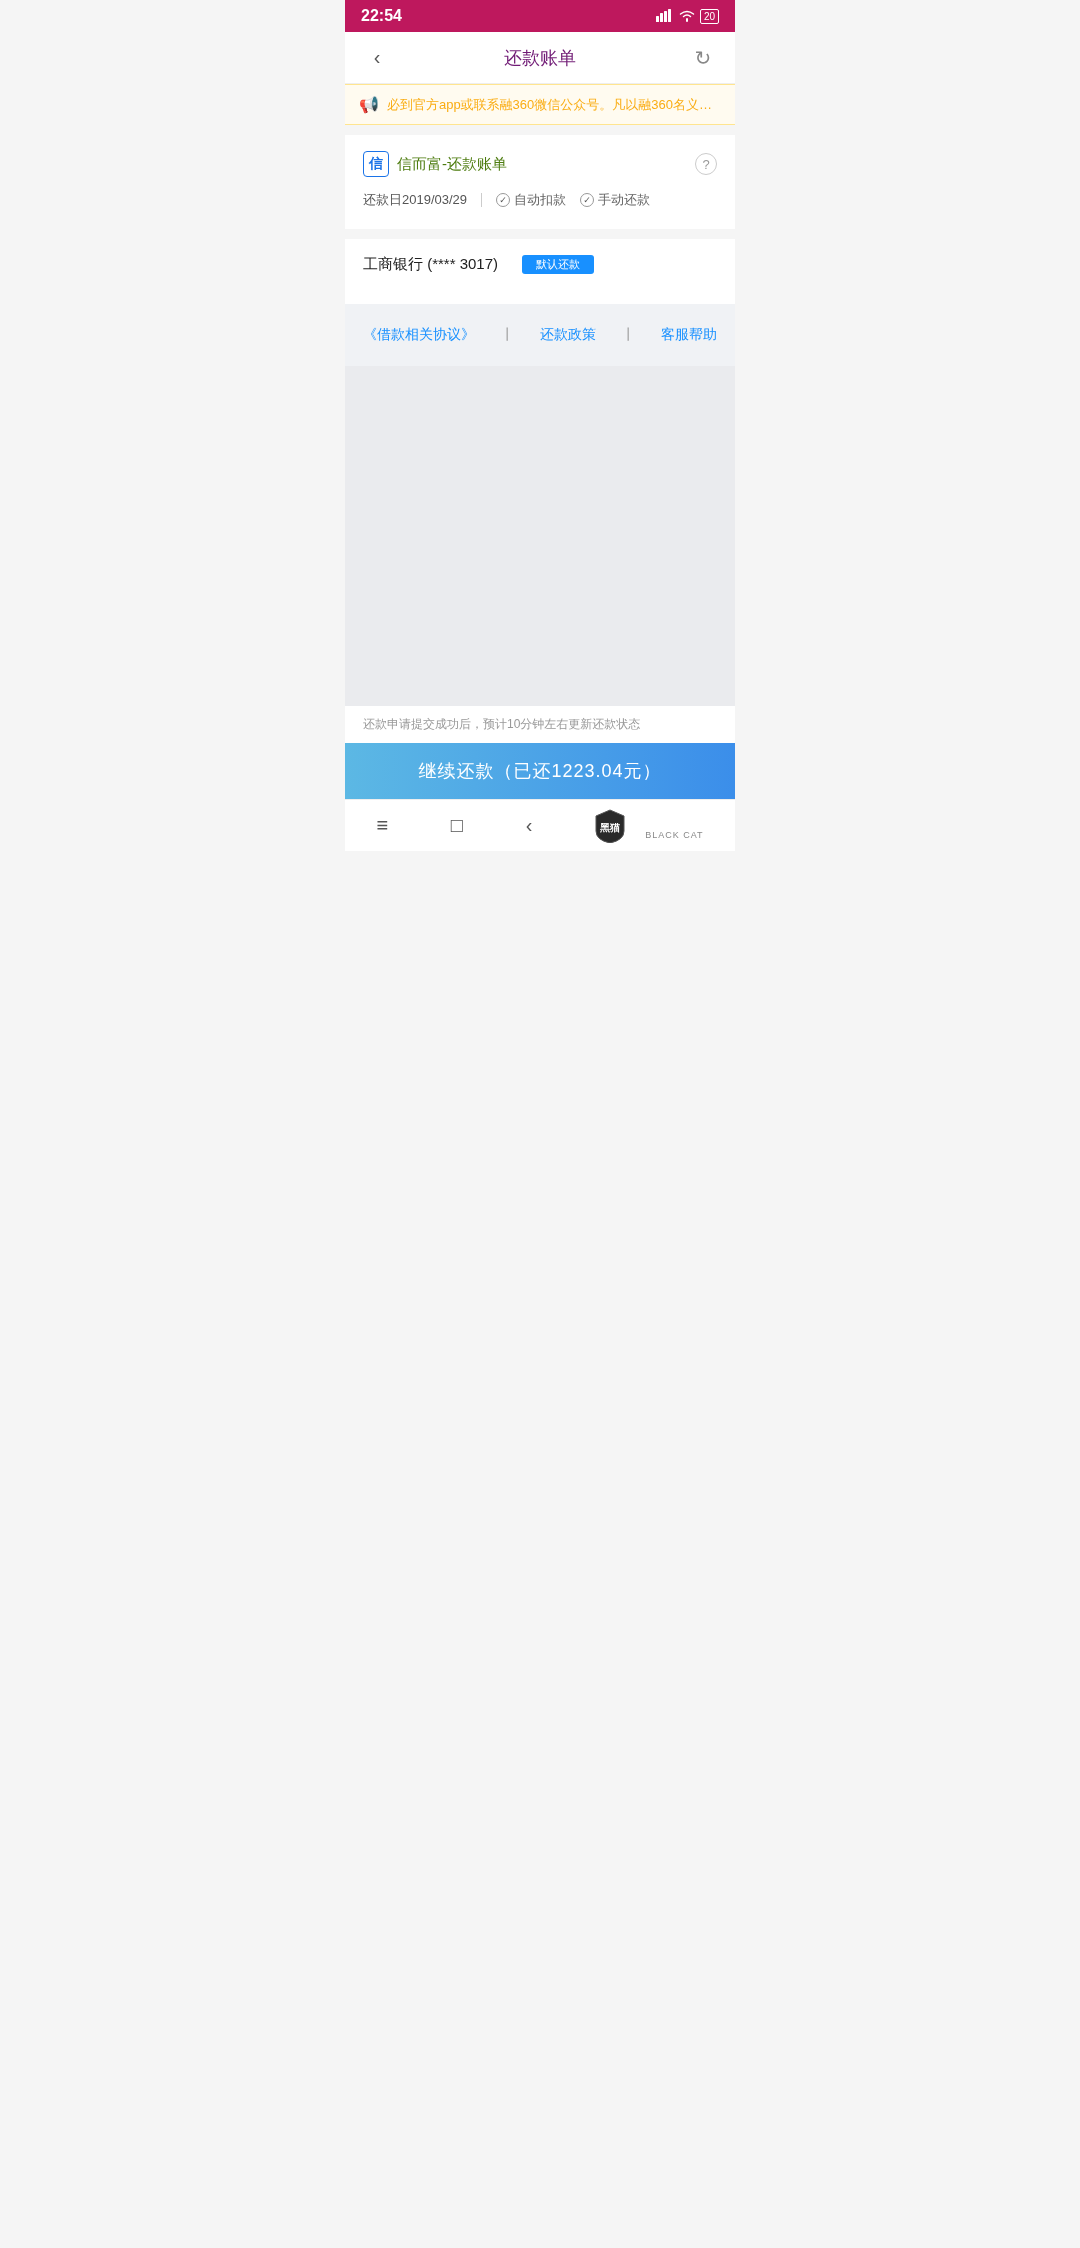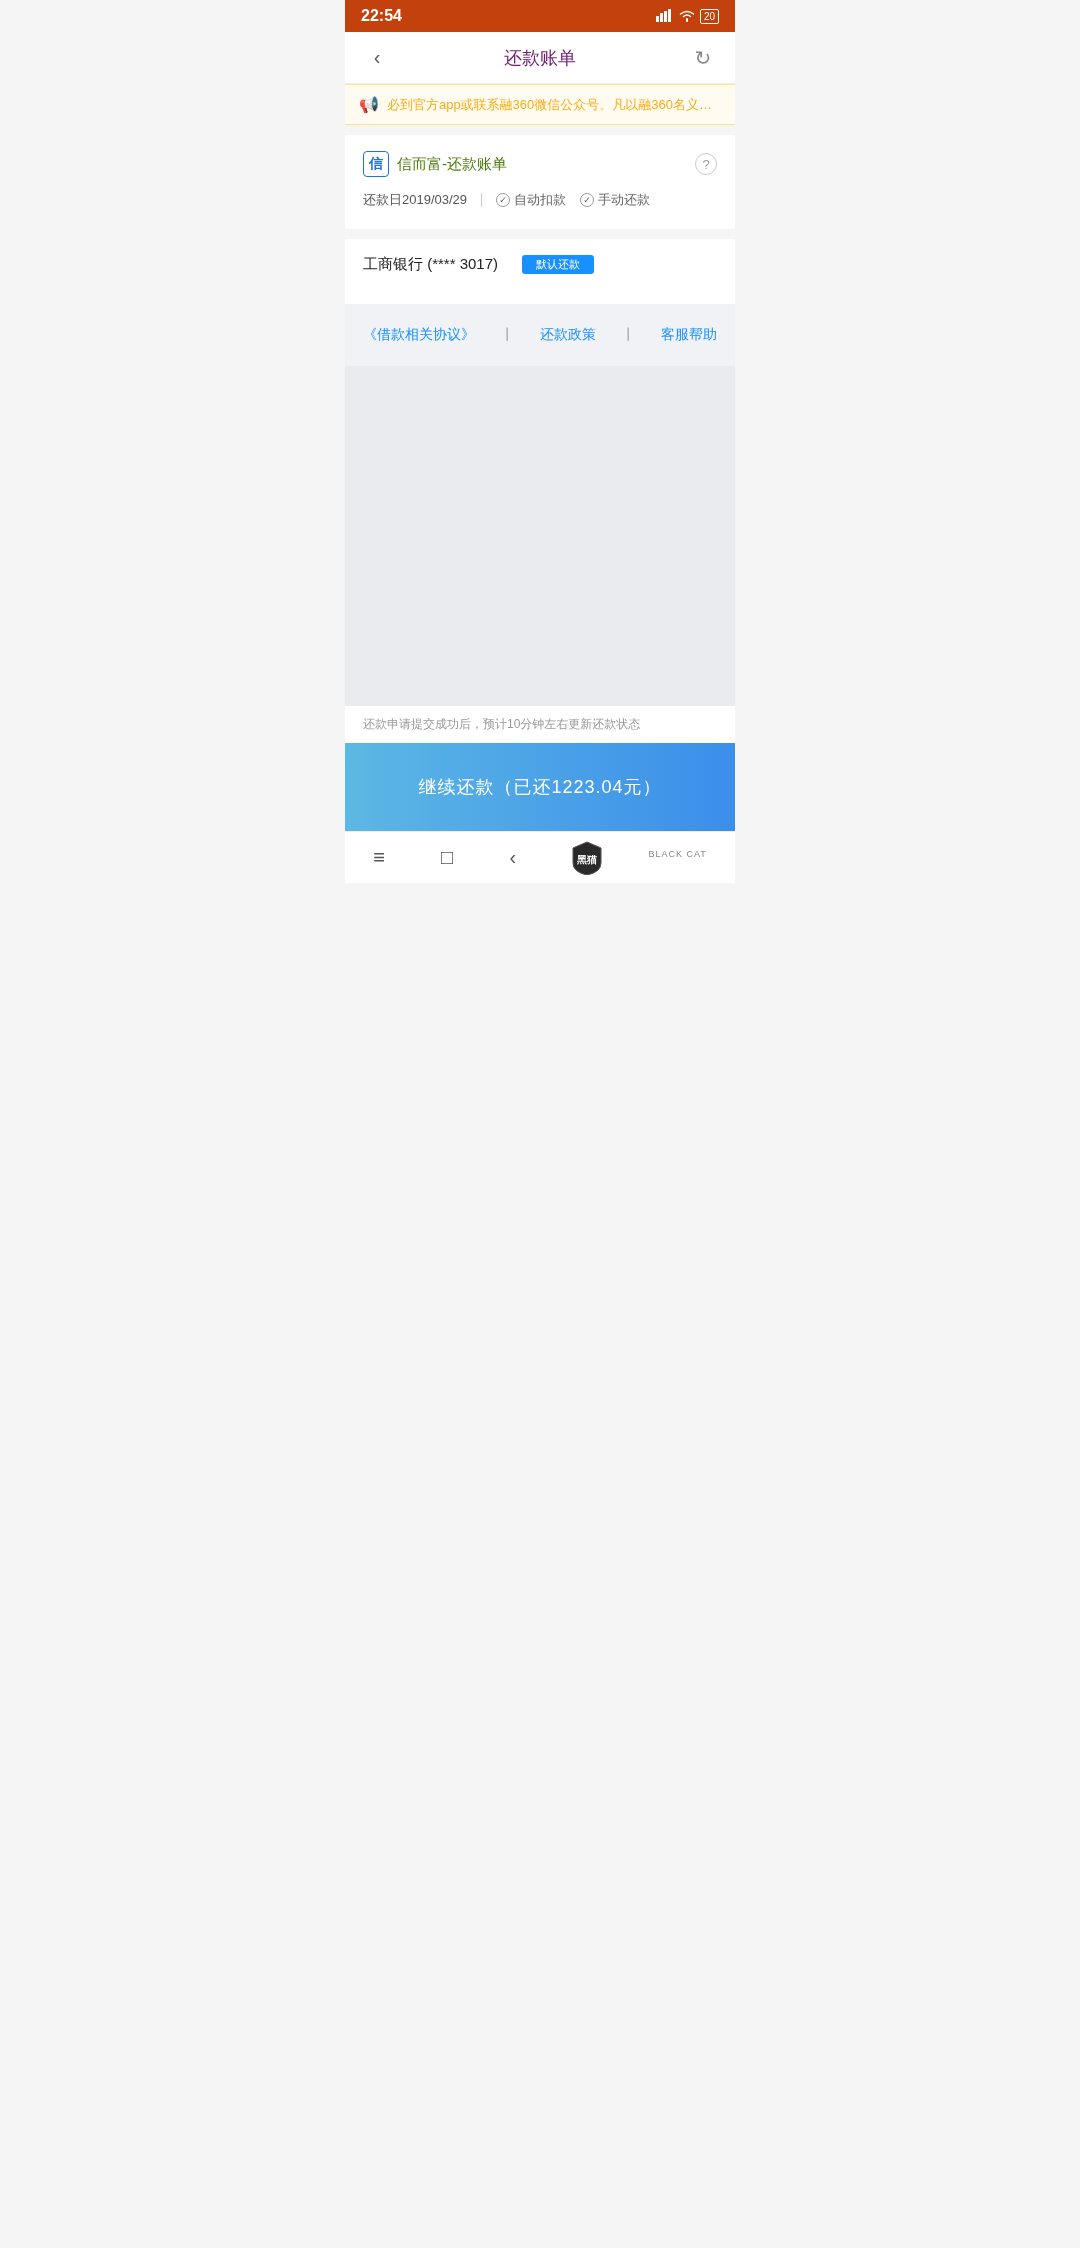--- a/index.html
+++ b/index.html
@@ -10,21 +10,21 @@
       min-height: 812px;
       font-family: -apple-system, 'PingFang SC', 'Helvetica Neue', Arial, sans-serif;
       background: #f5f5f5;
       margin: 0 auto;
       position: relative;
       overflow-x: hidden;
     }
 
     
     .status-bar {
-      background: #c2410c;
+      background: #be185d;
       color: #fff;
       display: flex;
       justify-content: space-between;
       align-items: center;
       padding: 6px 16px;
       height: 32px;
     }
     .status-time {
       font-size: 16px;
       font-weight: 600;
@@ -262,21 +262,21 @@
       text-align: left;
     }
 
     
     .bottom-action {
       background: linear-gradient(90deg, #5cb8e4 0%, #3b8eea 100%);
       color: #fff;
       text-align: center;
       font-size: 18px;
       font-weight: 500;
-      padding: 32px;
+      padding: 16px;
       cursor: pointer;
       letter-spacing: 1px;
     }
 
     
     .bottom-nav {
       background: #fff;
       display: flex;
       align-items: center;
       justify-content: space-around;
@@ -378,18 +378,18 @@
 
 <div class="bottom-nav">
   <span class="bottom-nav-item">≡</span>
   <span class="bottom-nav-item">□</span>
   <span class="bottom-nav-item">‹</span>
   <div style="display:flex;align-items:center;gap:20px;">
     <svg class="shield-svg" width="30" height="34" viewBox="0 0 30 34">
       <path d="M15 1 L29 7 L29 22 Q29 31 15 34 Q1 31 1 22 L1 7 Z" fill="#2a2a2a" stroke="#555" stroke-width="1"></path>
       <text x="15" y="22" text-anchor="middle" fill="white" font-size="10" font-weight="bold">黑猫</text>
     </svg>
-    <div style="display:flex;flex-direction:row;">
+    <div style="display:flex;flex-direction:column;">
       <span style="color:#fff;font-size:13px;font-weight:bold;">黑猫</span>
       <span style="color:#888;font-size:9px;letter-spacing:1px;">BLACK CAT</span>
     </div>
   </div>
 </div>
 
 </body></html>

